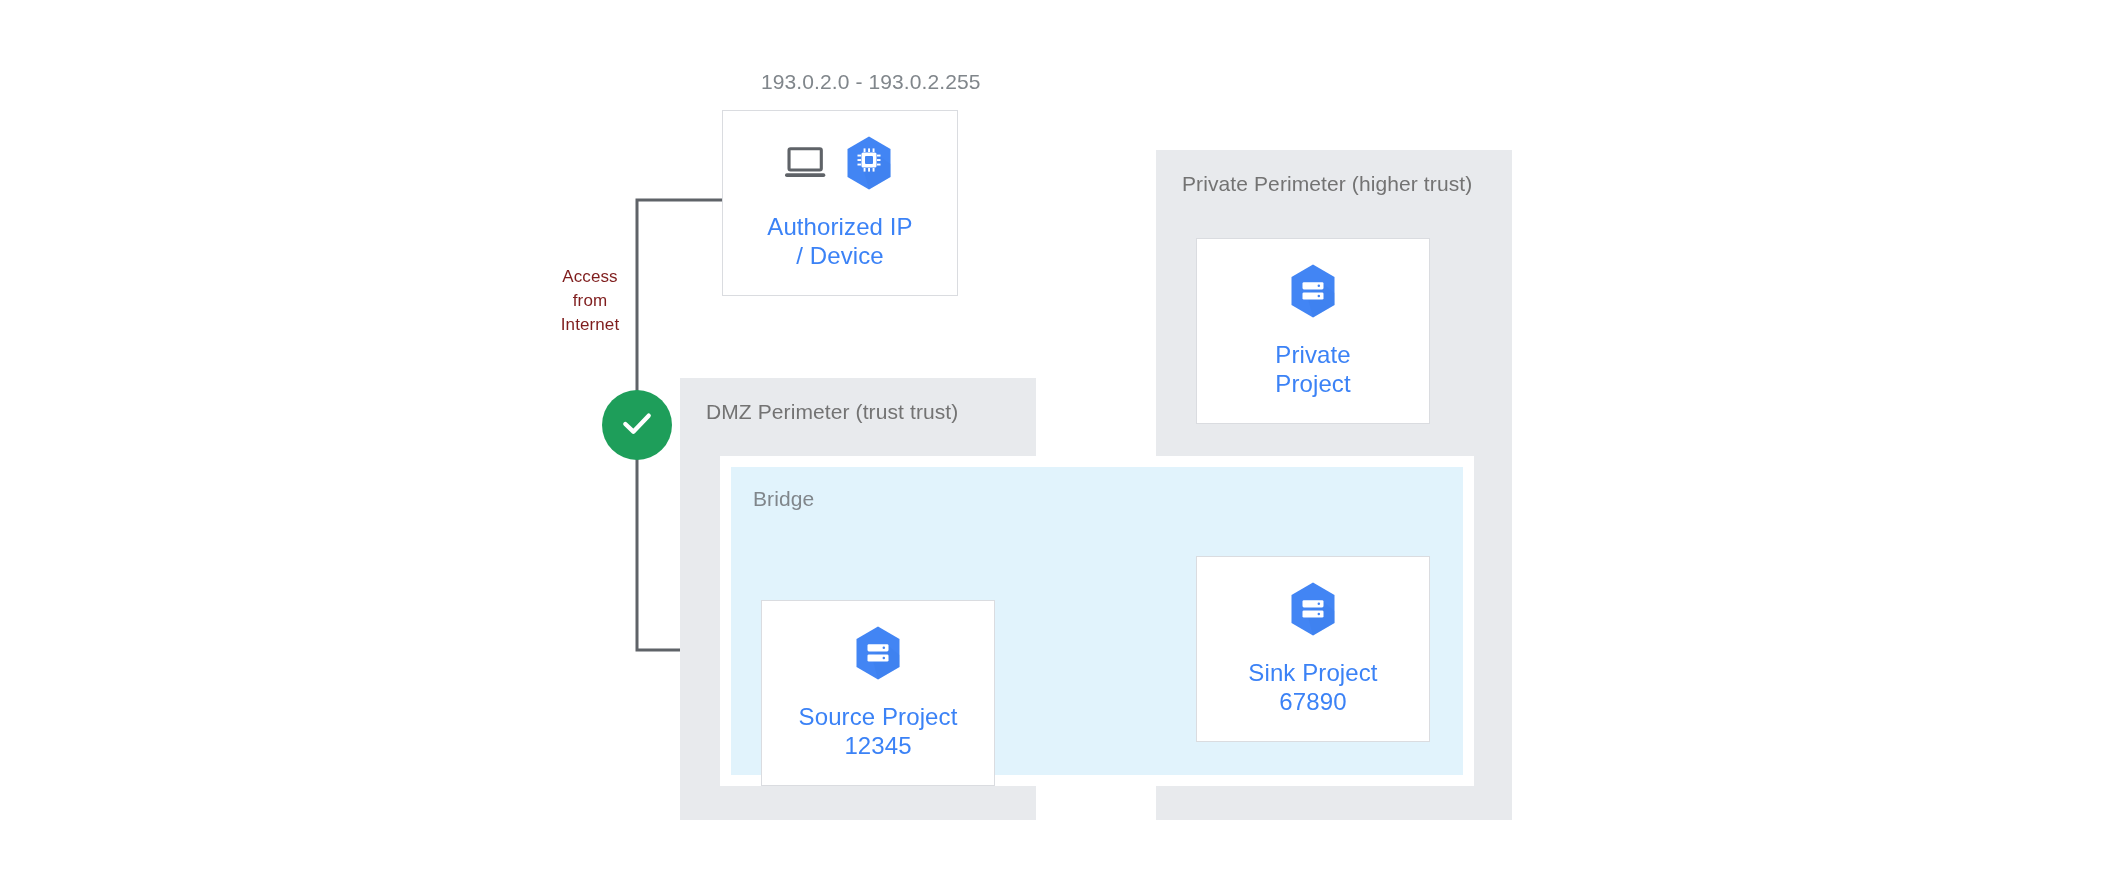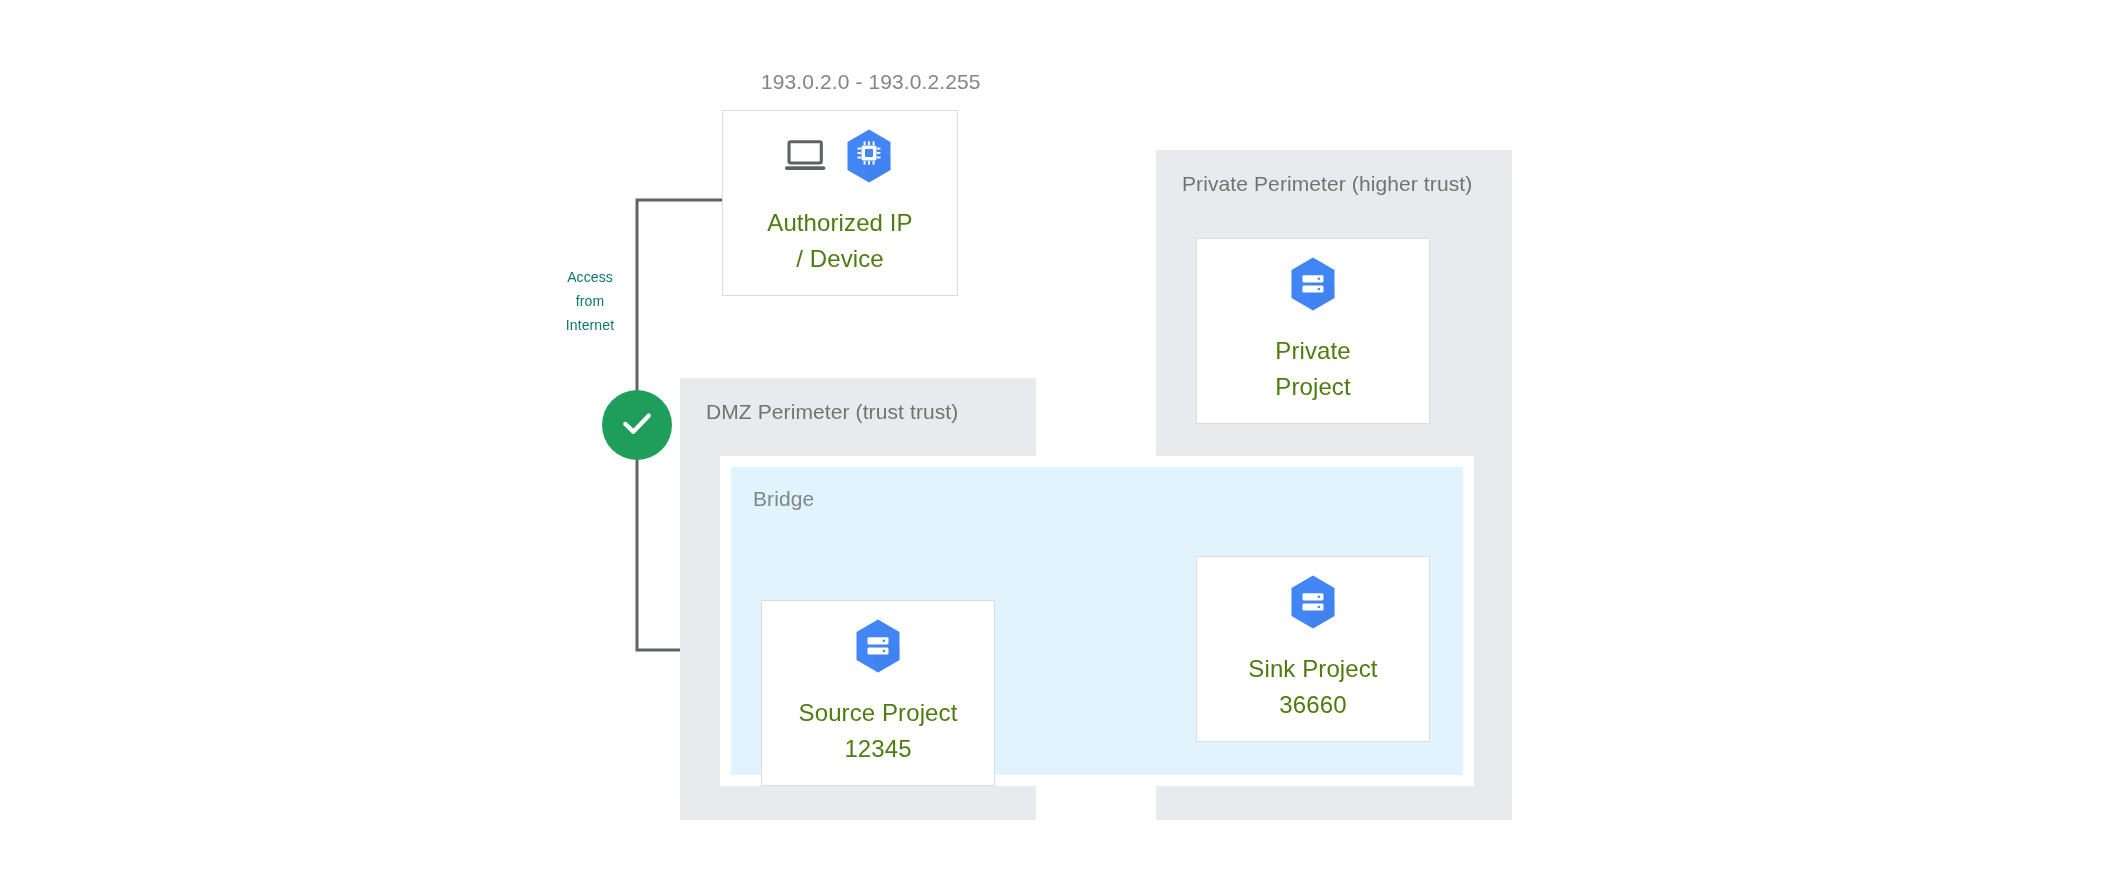--- a/index.html
+++ b/index.html
@@ -64,42 +64,42 @@
   .card-icons {
     display: flex;
     align-items: center;
     justify-content: center;
     gap: 14px;
     height: 58px;
   }
   .card-title {
     margin-top: 18px;
     font-size: 24px;
-    line-height: 36px;
-    color: #4d7c0f;
+    line-height: 29px;
+    color: #3b82f6;
     text-align: center;
     white-space: pre-line;
     letter-spacing: .1px;
   }
 
   
   .caption {
     position: absolute;
     font-size: 21px;
     color: #80868B;
     white-space: nowrap;
     letter-spacing: .1px;
   }
 
   
   .side-caption {
     position: absolute;
-    font-size: 14px;
+    font-size: 17px;
     line-height: 24px;
-    color: #0f766e;
+    color: #7f1d1d;
     text-align: center;
     white-space: pre-line;
     letter-spacing: .1px;
   }
 
   
   .connectors {
     position: absolute;
     left: 0; top: 0;
     width: 2112px;
@@ -258,16 +258,16 @@
             <rect x="15.5" y="30.4" width="21" height="7.2" rx="1.4"></rect>
           </g>
           <g fill="#4285F4">
             <circle cx="31.8" cy="23.8" r="1.25"></circle>
             <circle cx="31.8" cy="34.0" r="1.25"></circle>
           </g>
         </svg>
       </span>
     </div>
     <div class="card-title">Sink Project
-36660</div>
+67890</div>
   </div>
 
 </div>
 
 </body></html>

